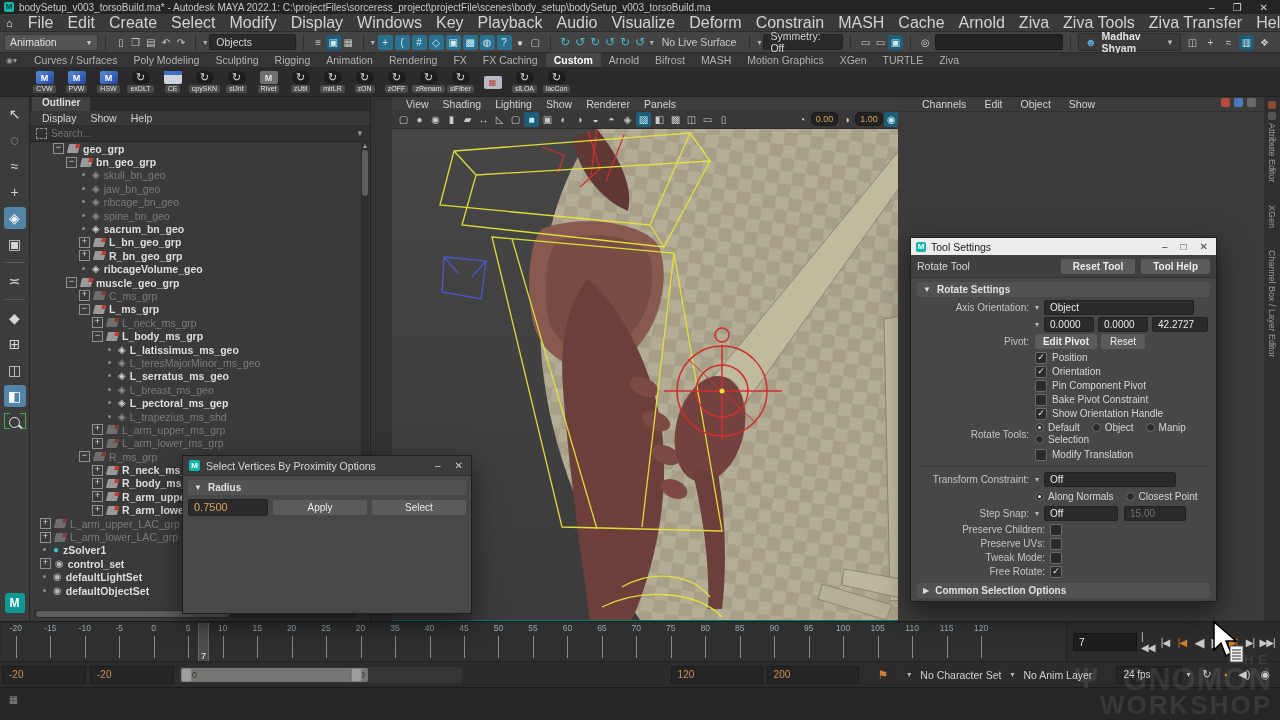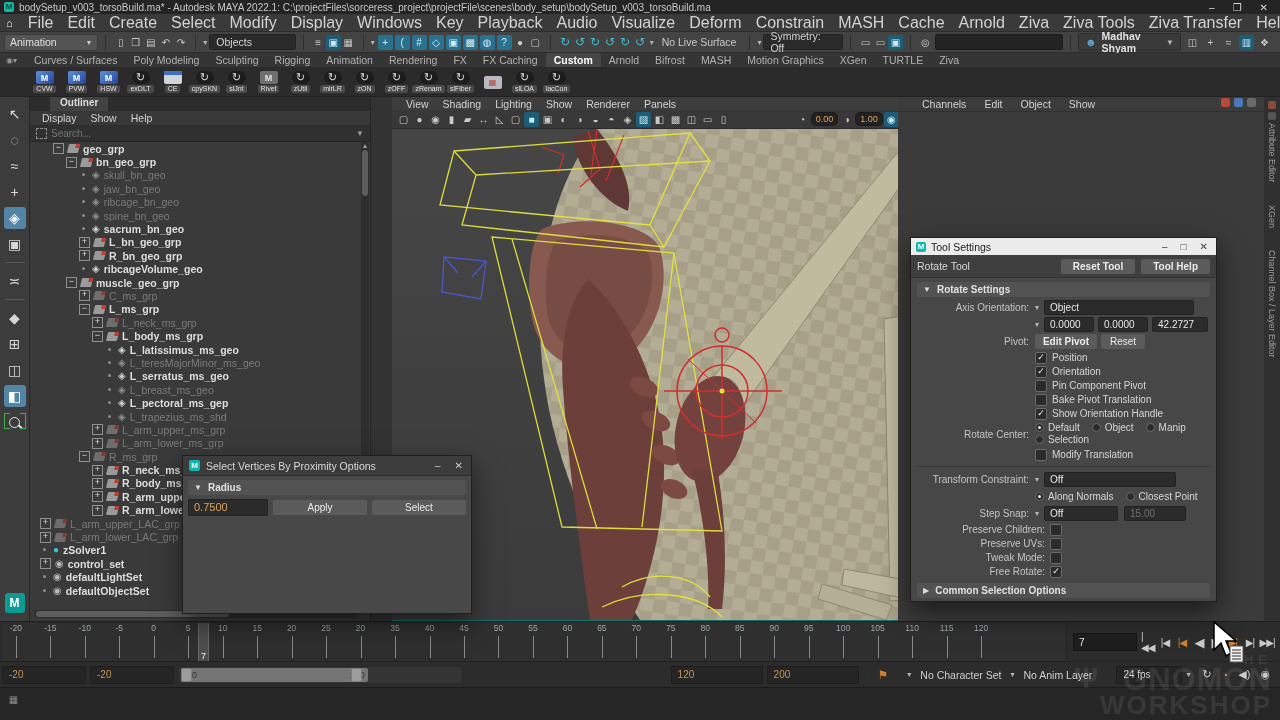--- a/index.html
+++ b/index.html
@@ -70,21 +70,21 @@
   .magwrap::before,.magwrap::after{content:"";position:absolute;width:5px;height:14px;border:1.6px solid #3fae4a;top:2px;}
   .magwrap::before{left:0;border-right:none;}
   .magwrap::after{right:0;border-left:none;}
   .mag{width:9px;height:9px;border:1.7px solid #e0e0e0;border-radius:50%;position:relative;}
   .mag::after{content:"";position:absolute;width:5px;height:1.7px;background:#e0e0e0;transform:rotate(45deg);right:-4px;bottom:-1px;}
   #toolbox .mlogo{margin-top:auto;margin-bottom:8px;width:20px;height:20px;background:#0e9a93;color:#fff;font-weight:bold;font-size:12px;line-height:20px;text-align:center;border-radius:3px;}
 
   
   #outliner{left:30px;top:0;width:340px;height:524px;background:#3a3a3a;border-right:1px solid #242424;position:absolute;overflow:hidden;}
   #ol-tabrow{height:14px;background:#2c2c2c;display:flex;align-items:flex-end;}
-  #ol-tab{background:#424242;color:#ddd;font-size:10px;font-weight:bold;padding:3px 10px;border-radius:2px 2px 0 0;margin-left:20px;}
+  #ol-tab{background:#424242;color:#ddd;font-size:10px;font-weight:bold;padding:3px 10px;border-radius:2px 2px 0 0;margin-left:2px;}
   #ol-menus{height:14px;background:#383838;border-bottom:1px solid #2e2e2e;display:flex;align-items:center;padding-left:6px;gap:2px;}
   #ol-menus .mi{font-size:10.5px;padding:0 6px;}
   #ol-search{height:15px;background:#303030;border-bottom:1px solid #262626;display:flex;align-items:center;padding:0 6px;gap:2px;}
   .selbox{width:9px;height:9px;border:1px dashed #8a8a8a;}
   #ol-search input{flex:1;background:transparent;border:none;outline:none;color:#9a9a9a;font-size:10px;font-family:inherit;}
   #ol-search .dda{color:#999;font-size:8px;}
   #tree{position:absolute;top:45px;left:0;right:10px;bottom:14px;overflow:hidden;}
   .trow{height:13.4px;display:flex;align-items:center;white-space:nowrap;}
   .trow .tlbl{color:#dedede;font-size:10.5px;font-weight:bold;margin-left:4px;}
   .trow.dim .tlbl{color:#7b7b7b;font-weight:normal;}
@@ -818,29 +818,29 @@
         <div class="cbrow">
           <span class="cb checked">✓</span>
           <span class="cblbl">Orientation</span>
         </div>
         <div class="cbrow">
           <span class="cb"></span>
           <span class="cblbl">Pin Component Pivot</span>
         </div>
         <div class="cbrow">
           <span class="cb"></span>
-          <span class="cblbl">Bake Pivot Translation</span>
+          <span class="cblbl">Bake Pivot Constraint</span>
         </div>
         <div class="cbrow">
           <span class="cb checked">✓</span>
           <span class="cblbl">Show Orientation Handle</span>
         </div>
       </div>
     <div class="tsrow">
-      <span class="tslab">Rotate Center:</span>
+      <span class="tslab">Rotate Tools:</span>
       <span><span class="radwrap">
             <span class="rad on"></span>
             <span class="radlbl">Default</span>
           </span><span class="radwrap">
             <span class="rad"></span>
             <span class="radlbl">Object</span>
           </span><span class="radwrap">
             <span class="rad"></span>
             <span class="radlbl">Manip</span>
           </span><span class="radwrap">

